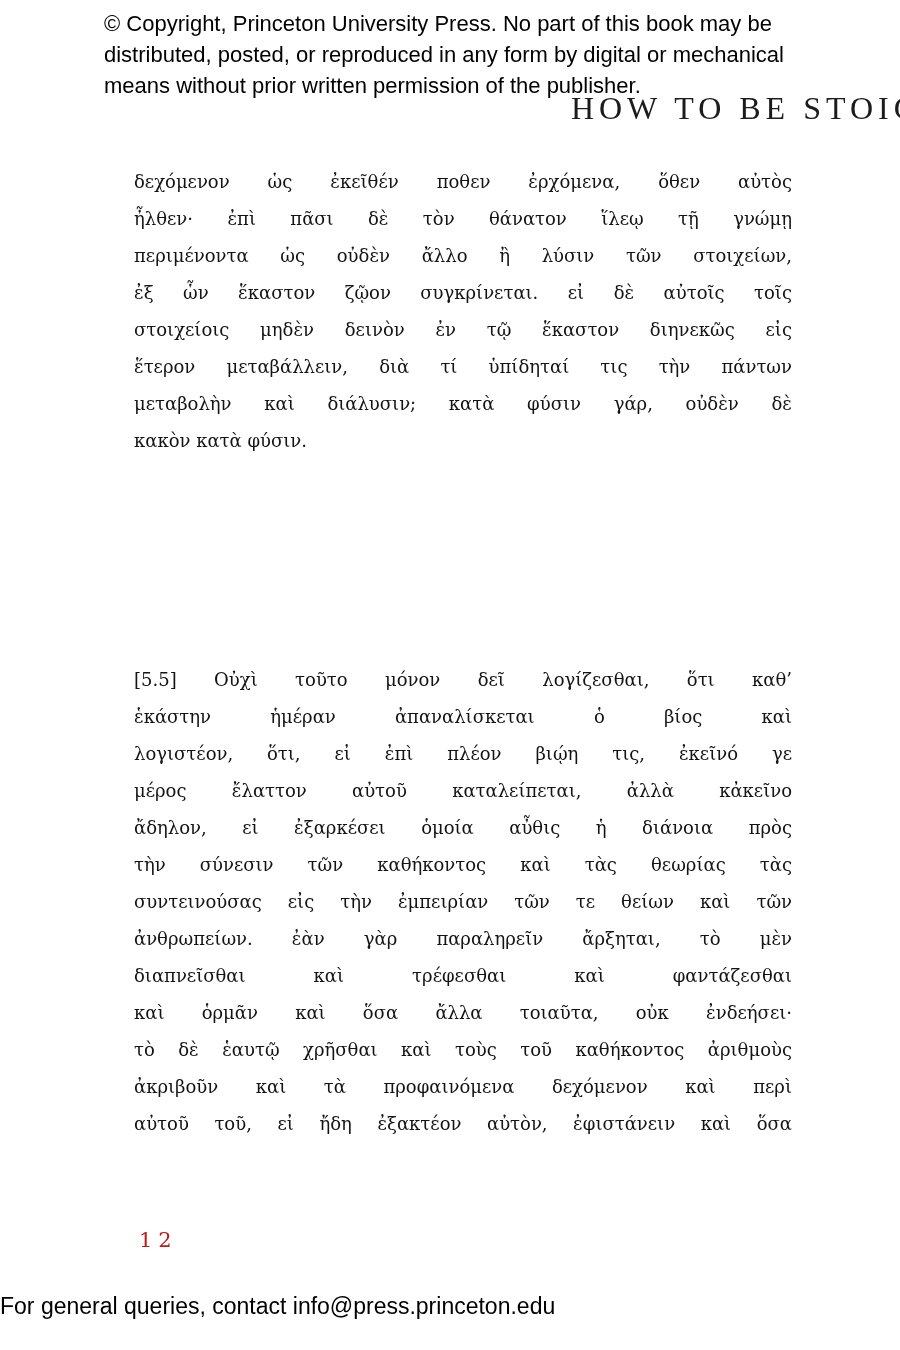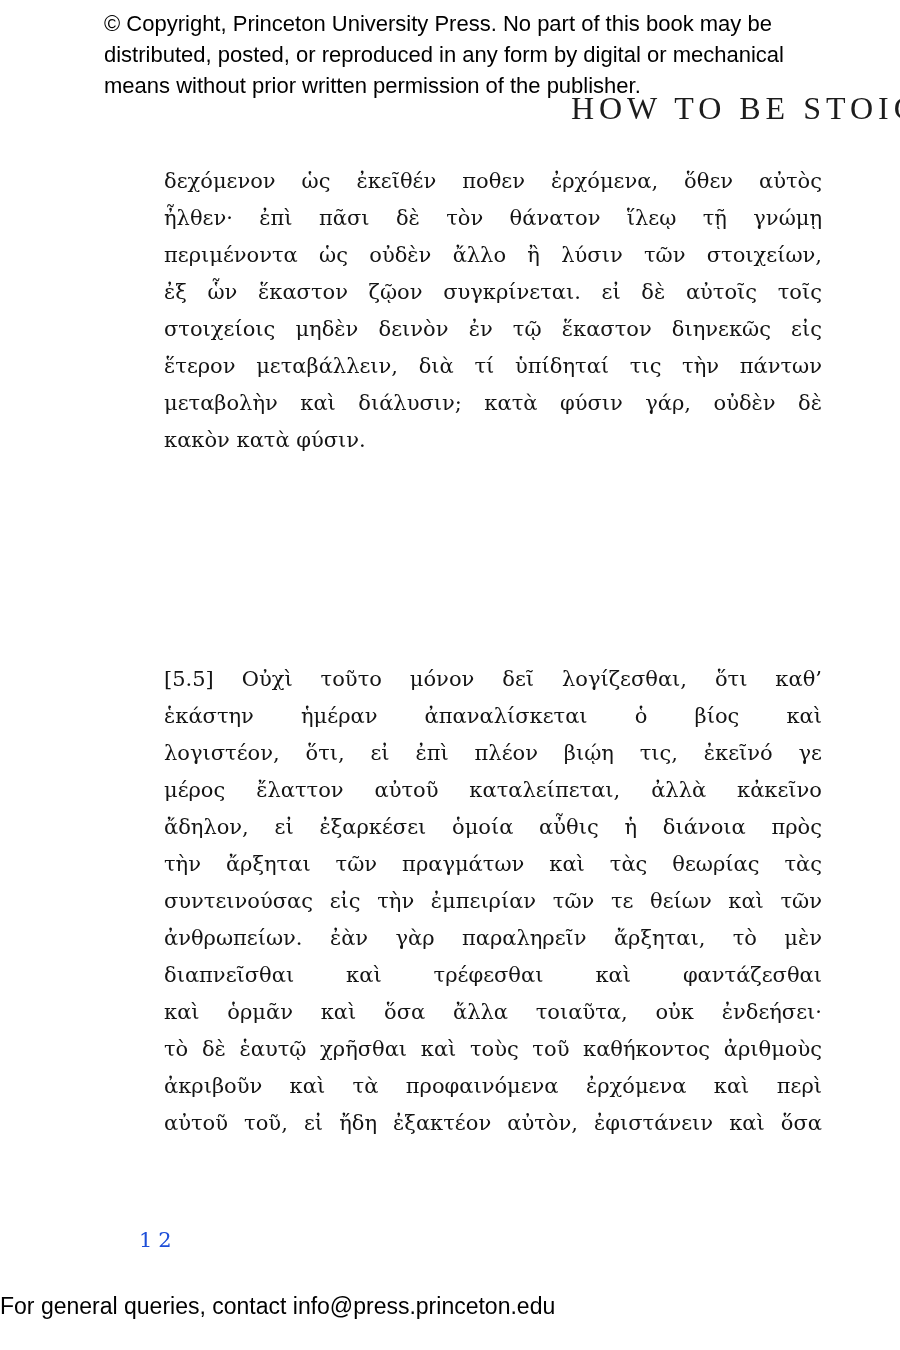--- a/index.html
+++ b/index.html
@@ -43,45 +43,44 @@
     letter-spacing: 5px;
     color: #1c1c1c;
   }
 
   
   .greek-para {
     position: absolute;
     left: 134px;
     width: 658px;
     font-family: "DejaVu Serif", "Liberation Serif", serif;
-    font-size: 21px;
+    font-size: 18px;
     line-height: 37px;
     color: #141414;
-    margin-left: 30px;
   }
   .para-1 { top: 163px; }
   .para-2 { top: 661px; }
 
   .gline {
     text-align: justify;
     text-align-last: justify;
   }
   .gline-last {
     text-align-last: left;
   }
 
   
   .folio {
     position: absolute;
     top: 1228px;
     left: 139px;
     font-family: "DejaVu Serif", "Liberation Serif", serif;
     font-size: 21px;
     letter-spacing: 6px;
-    color: #1d4ed8;
+    color: #b91c1c;
   }
 
   
   .footer-line {
     position: absolute;
     top: 1293px;
     left: 0;
     width: 100%;
     text-align: left;
     font-family: "Liberation Sans", sans-serif;
@@ -112,27 +111,27 @@
       <div class="gline">μεταβολὴν καὶ διάλυσιν; κατὰ φύσιν γάρ, οὐδὲν δὲ</div>
       <div class="gline gline-last">κακὸν κατὰ φύσιν.</div>
     </div>
 
   <div class="greek-para para-2">
       <div class="gline">[5.5] Οὐχὶ τοῦτο μόνον δεῖ λογίζεσθαι, ὅτι καθ’</div>
       <div class="gline">ἑκάστην ἡμέραν ἀπαναλίσκεται ὁ βίος καὶ</div>
       <div class="gline">λογιστέον, ὅτι, εἰ ἐπὶ πλέον βιῴη τις, ἐκεῖνό γε</div>
       <div class="gline">μέρος ἔλαττον αὐτοῦ καταλείπεται, ἀλλὰ κἀκεῖνο</div>
       <div class="gline">ἄδηλον, εἰ ἐξαρκέσει ὁμοία αὖθις ἡ διάνοια πρὸς</div>
-      <div class="gline">τὴν ἄρξηται τῶν πραγμάτων καὶ τὰς θεωρίας τὰς</div>
+      <div class="gline">τὴν σύνεσιν τῶν καθήκοντος καὶ τὰς θεωρίας τὰς</div>
       <div class="gline">συντεινούσας εἰς τὴν ἐμπειρίαν τῶν τε θείων καὶ τῶν</div>
       <div class="gline">ἀνθρωπείων. ἐὰν γὰρ παραληρεῖν ἄρξηται, τὸ μὲν</div>
       <div class="gline">διαπνεῖσθαι καὶ τρέφεσθαι καὶ φαντάζεσθαι</div>
       <div class="gline">καὶ ὁρμᾶν καὶ ὅσα ἄλλα τοιαῦτα, οὐκ ἐνδεήσει·</div>
       <div class="gline">τὸ δὲ ἑαυτῷ χρῆσθαι καὶ τοὺς τοῦ καθήκοντος ἀριθμοὺς</div>
-      <div class="gline">ἀκριβοῦν καὶ τὰ προφαινόμενα ἐρχόμενα καὶ περὶ</div>
+      <div class="gline">ἀκριβοῦν καὶ τὰ προφαινόμενα δεχόμενον καὶ περὶ</div>
       <div class="gline">αὐτοῦ τοῦ, εἰ ἤδη ἐξακτέον αὐτὸν, ἐφιστάνειν καὶ ὅσα</div>
     </div>
 
   <div class="folio">12</div>
 
   <div class="footer-line">For general queries, contact info@press.princeton.edu</div>
 
 </div>
 
 </body></html>

